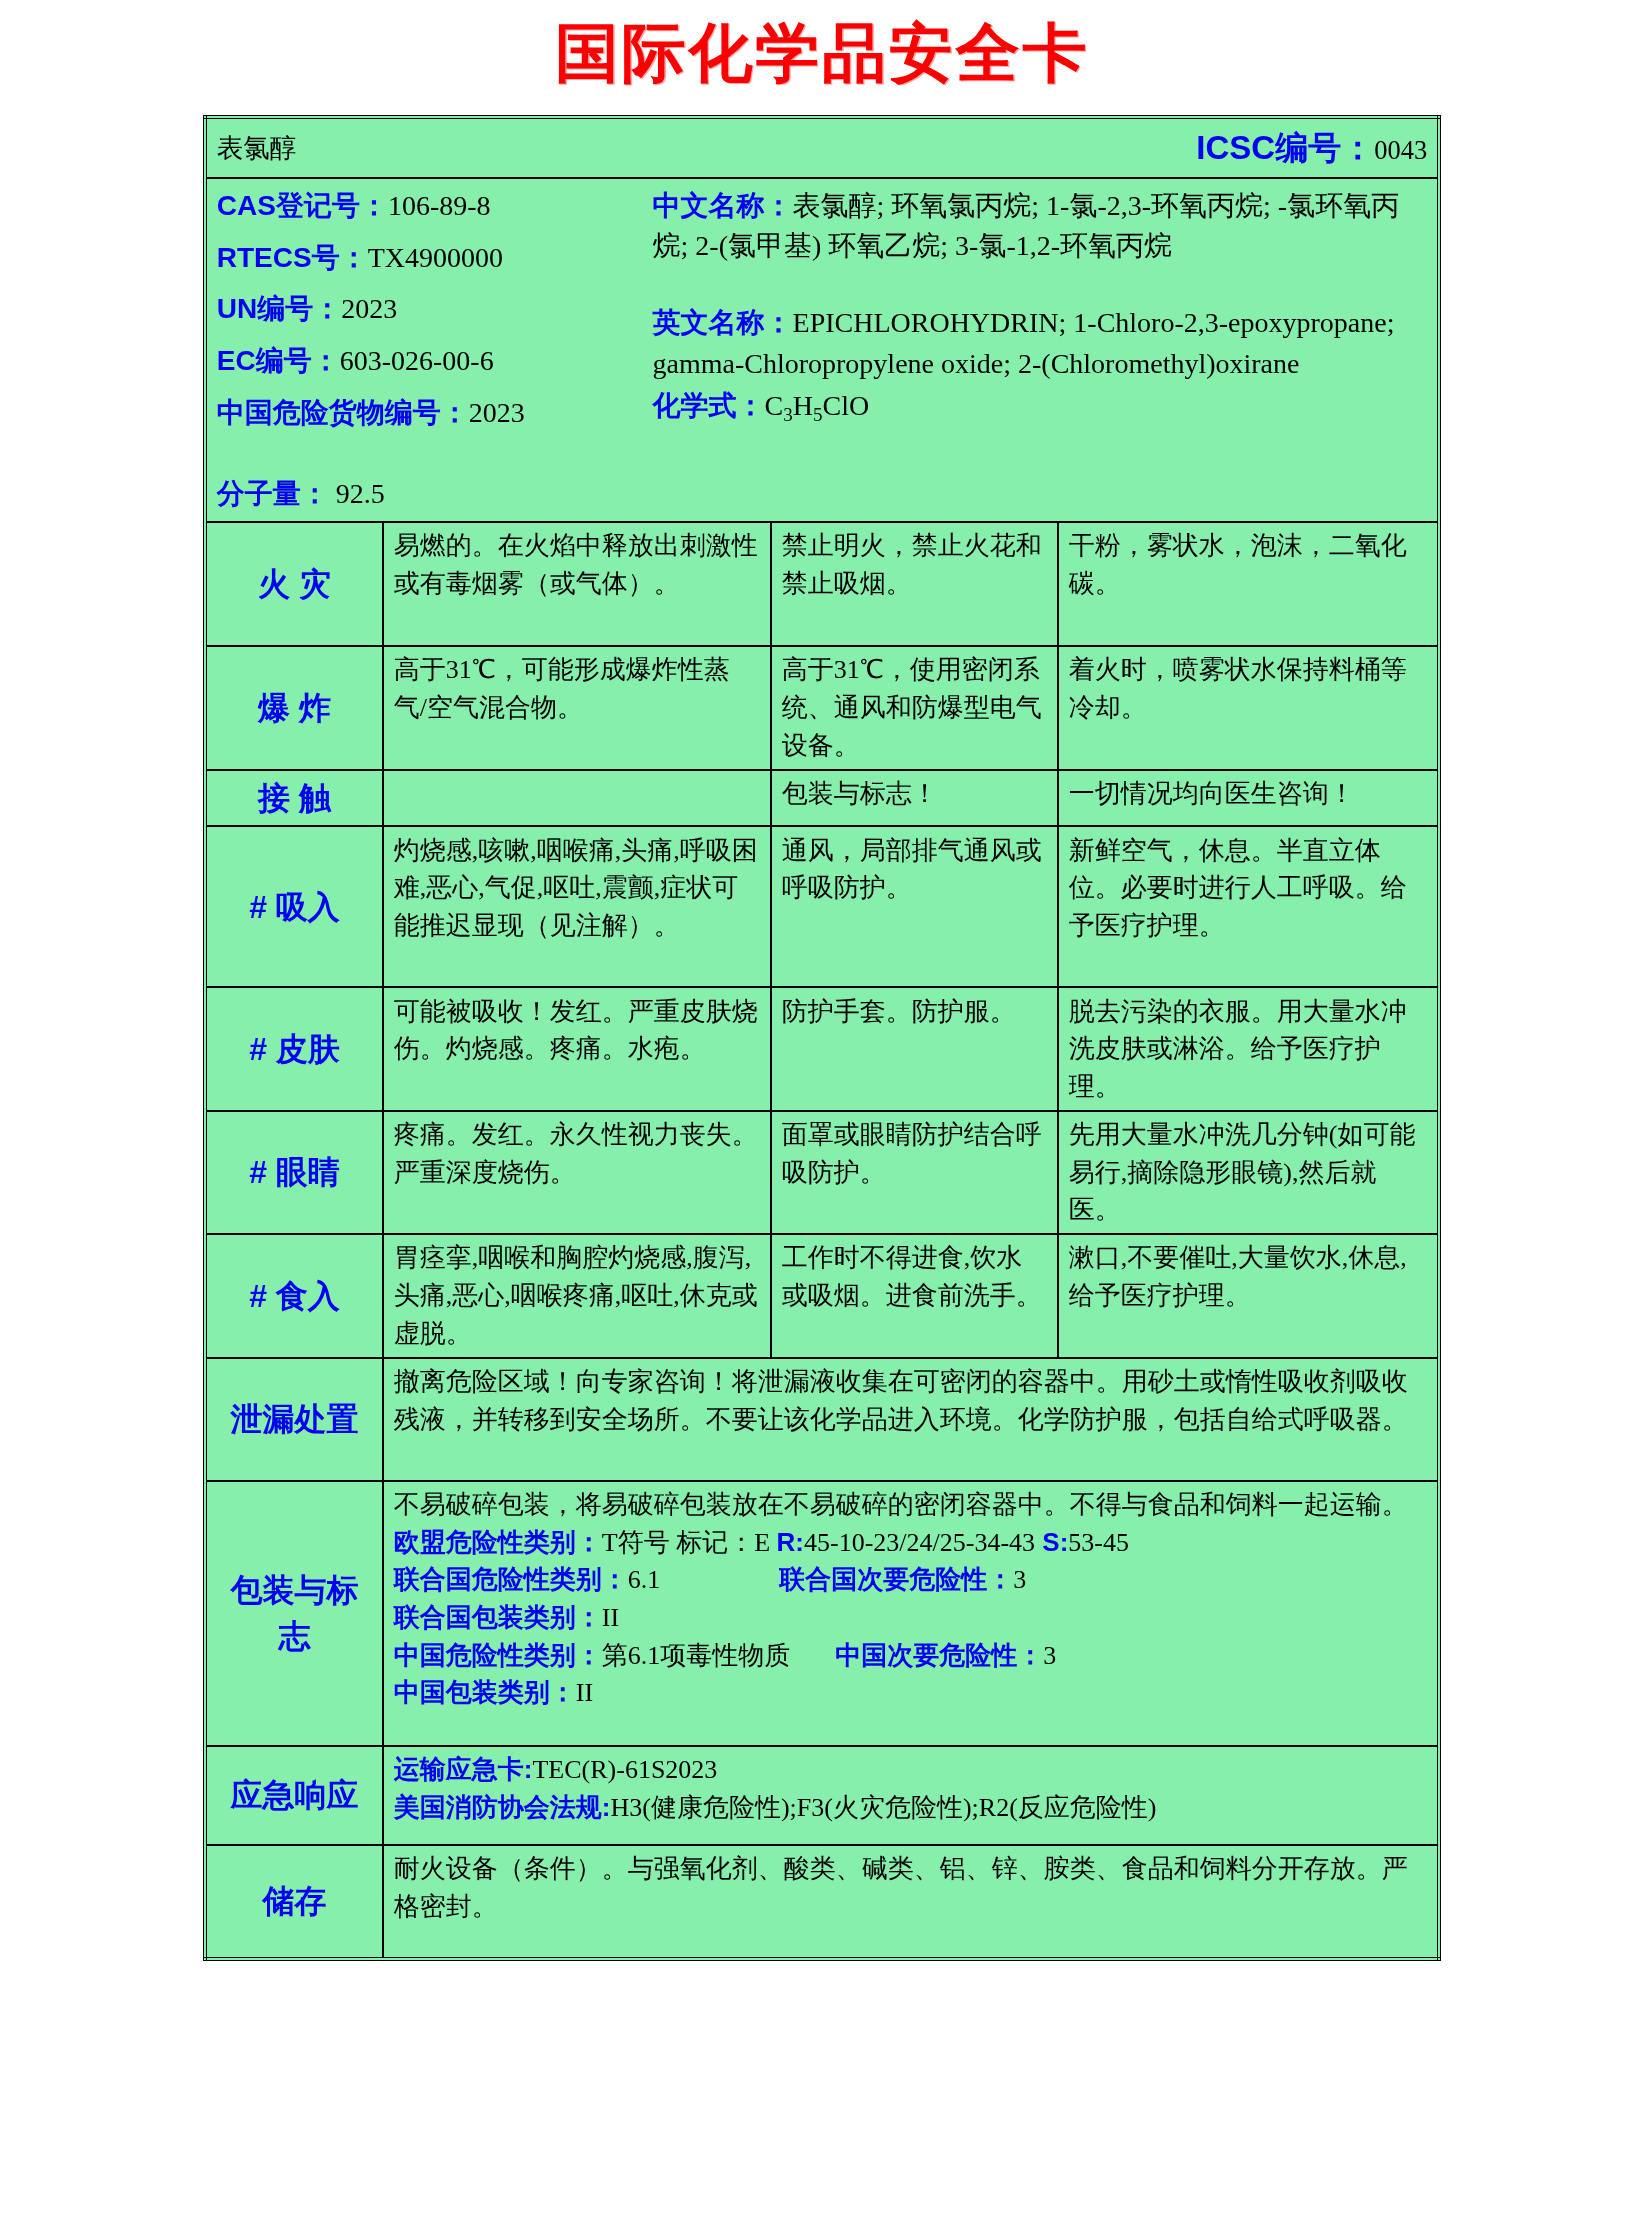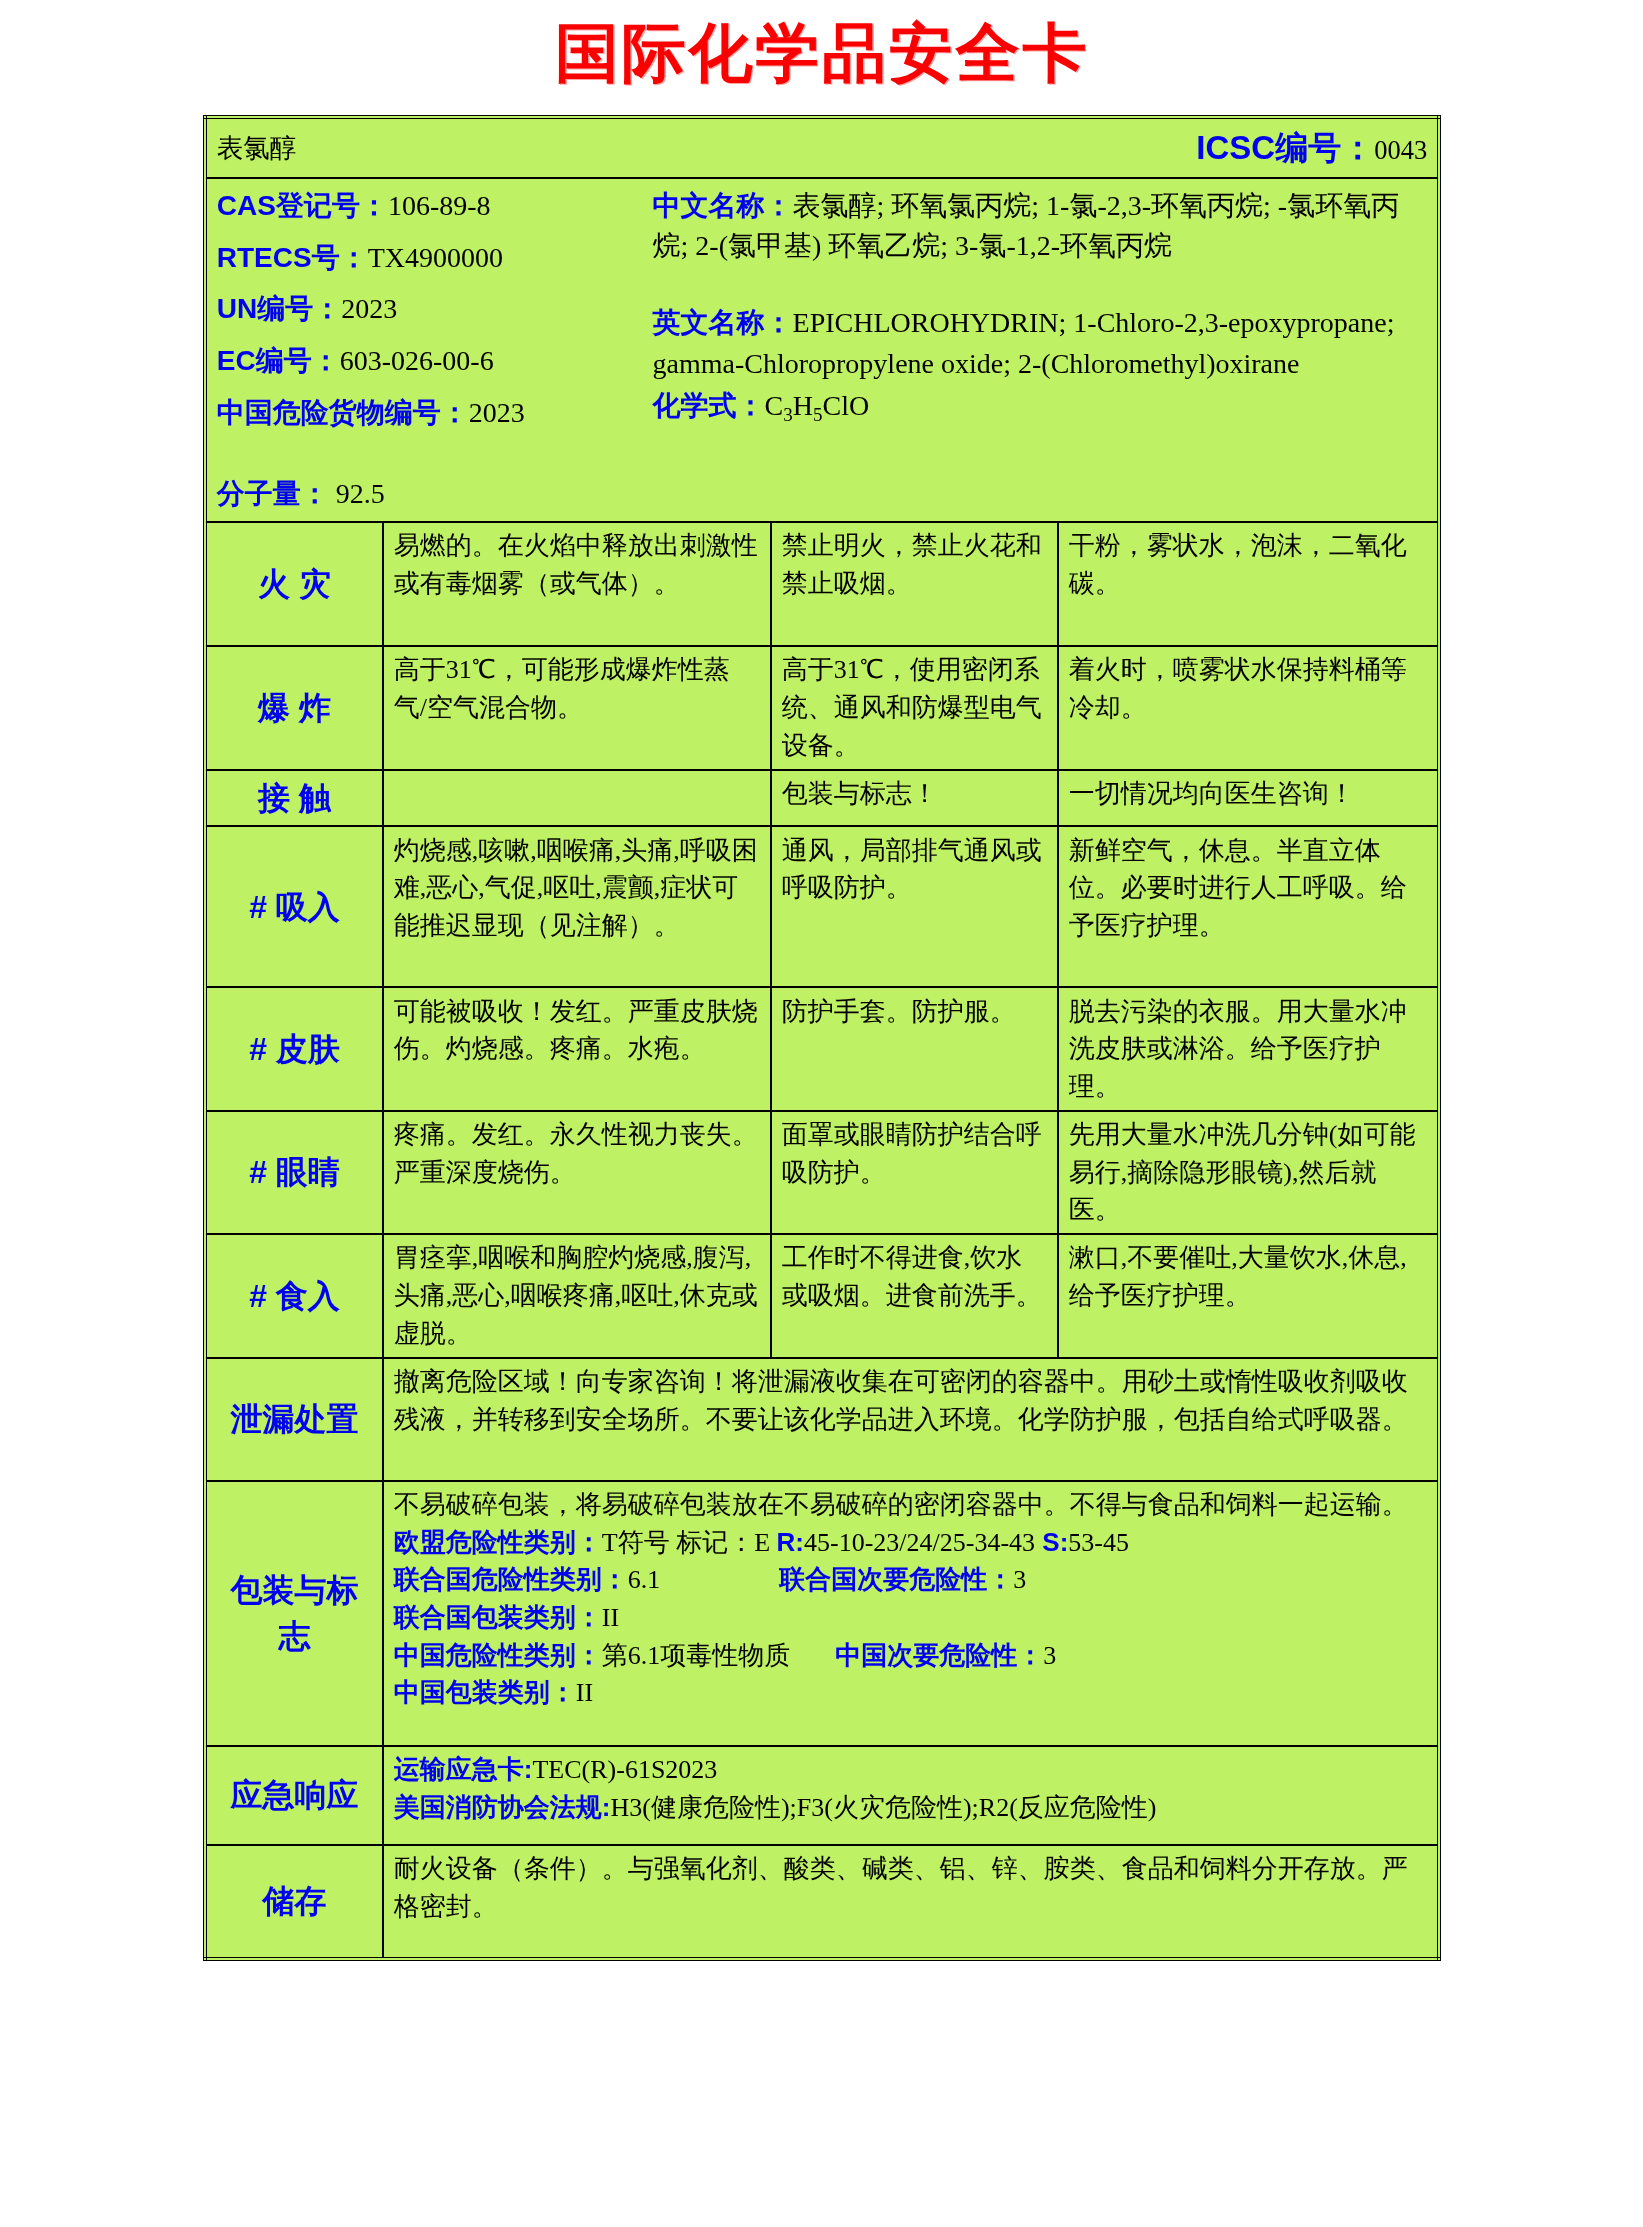--- a/index.html
+++ b/index.html
@@ -23,21 +23,21 @@
     letter-spacing:2.8px;
     padding:9.8px 0 18px 0;
     text-shadow:1.4px 1.4px 0 rgba(251,0,0,.35);
   }
   table.card{
     width:1234px;
     margin:0 auto;
     border-collapse:collapse;
     table-layout:fixed;
     border:4.9px double #000;
-    background:#bef264;
+    background:#86efac;
   }
   td{
     border:2.1px double #000;
     vertical-align:top;
     padding:4.2px 9.8px;
     font-family:"Liberation Serif", serif;
     font-size:26px;
     line-height:1.45;
     color:var(--black);
     word-break:break-word;

